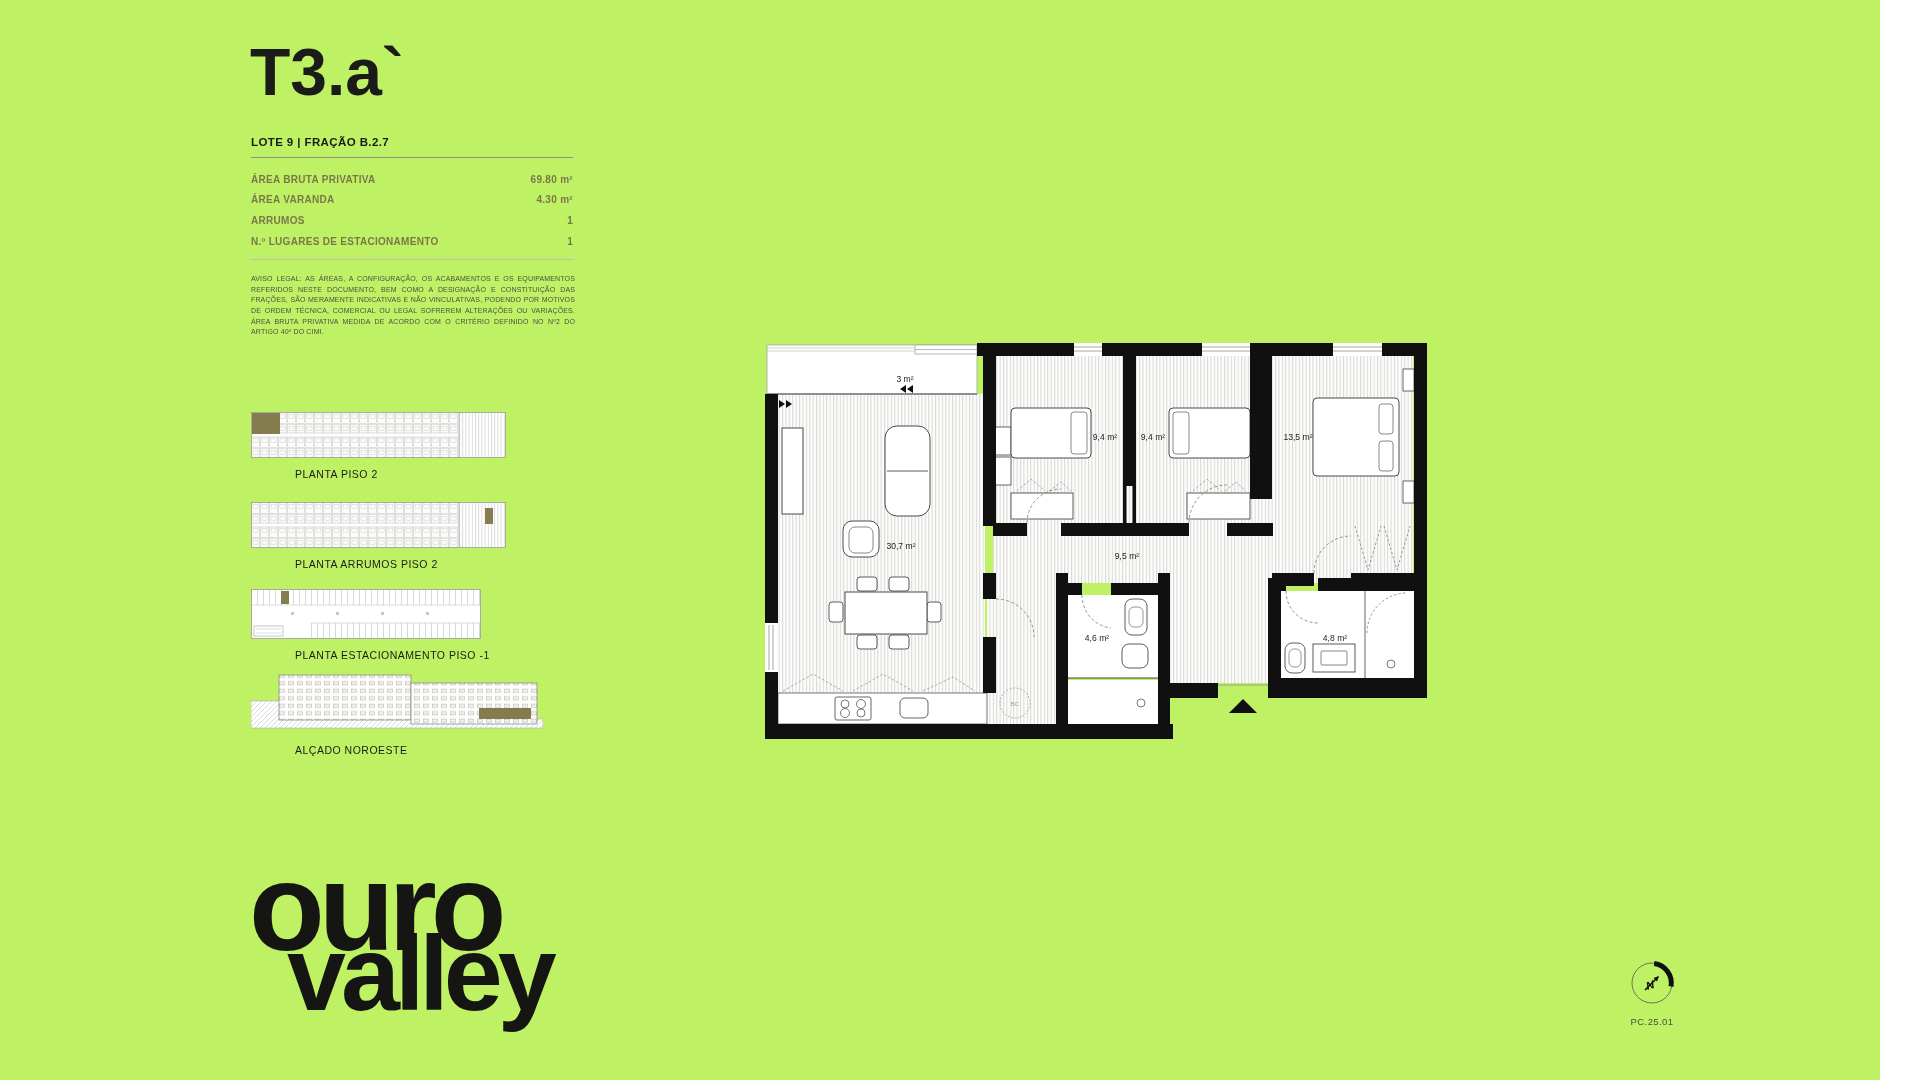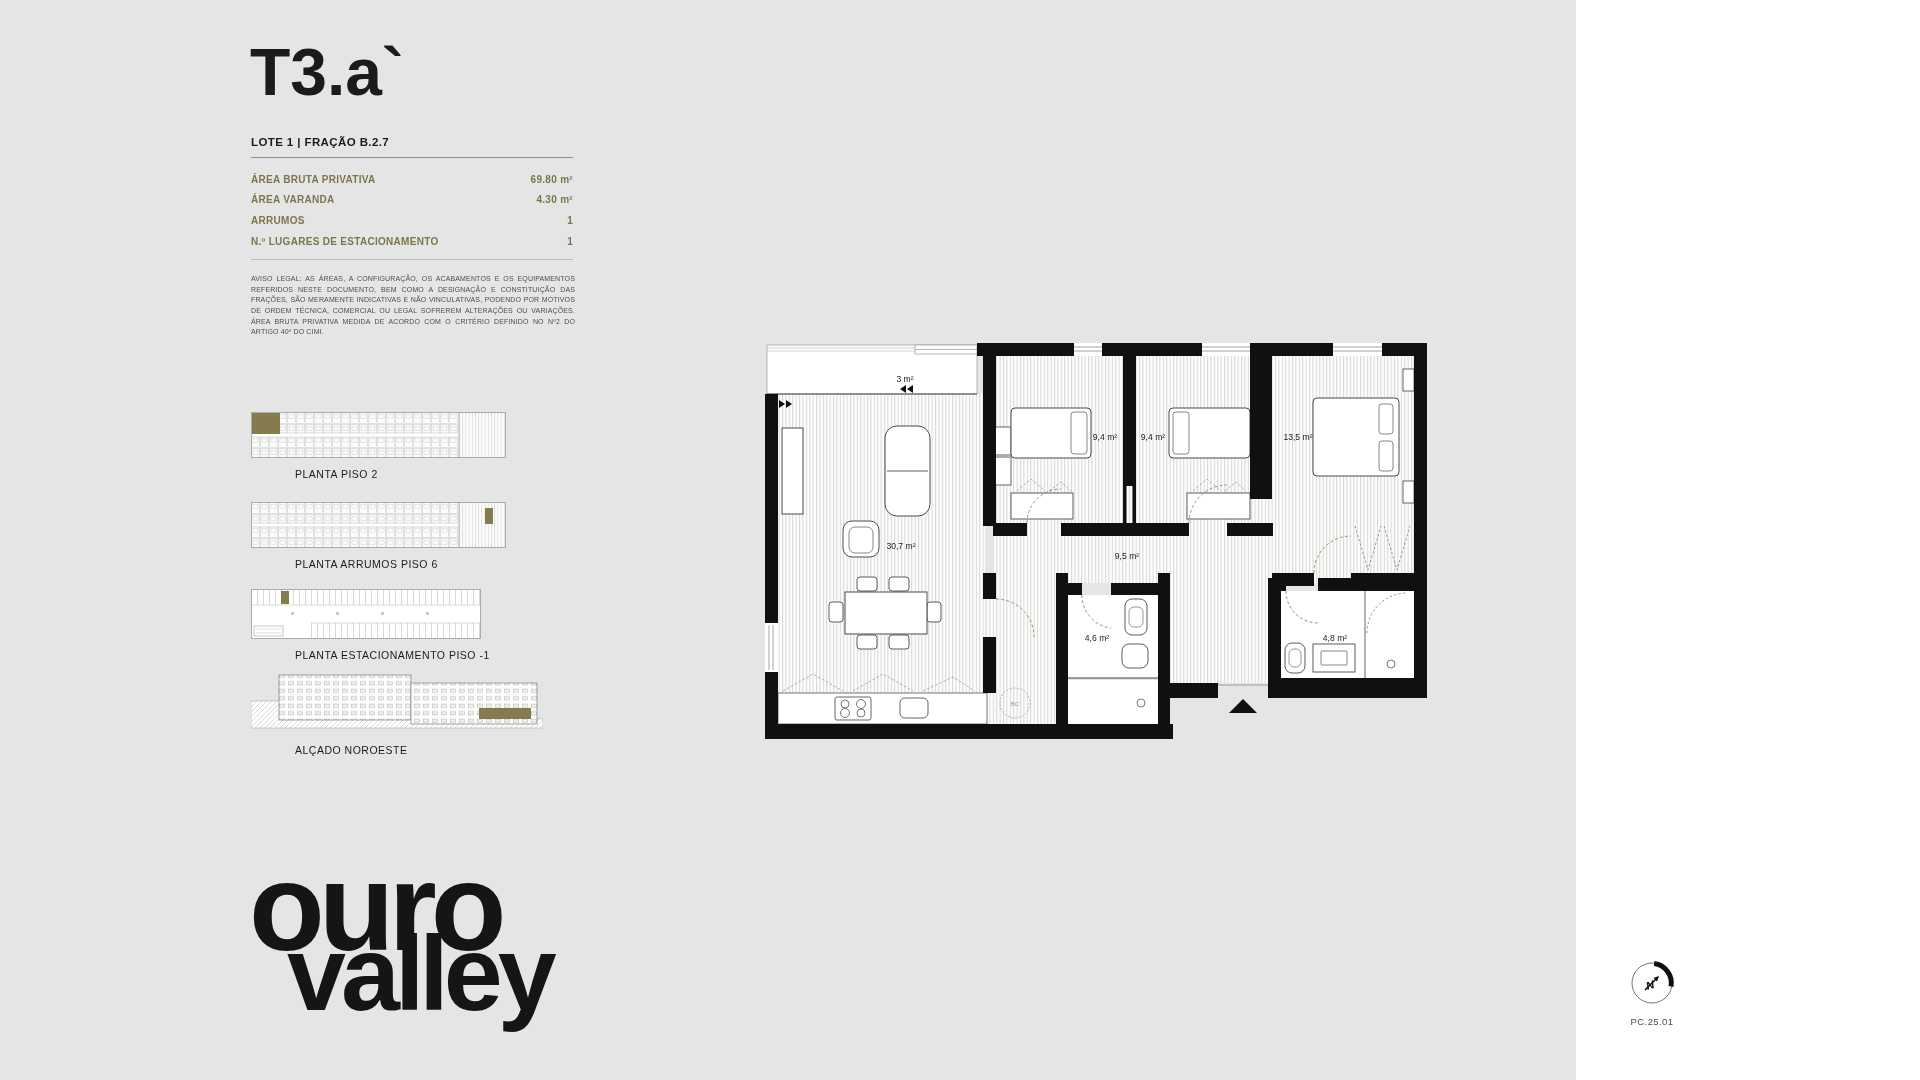--- a/index.html
+++ b/index.html
@@ -4,21 +4,21 @@
 <style>
   :root{
     --accent:#847C4F;
     --navy:#242E4E;
     --ink:#1B1B19;
   }
   *{margin:0;padding:0;box-sizing:border-box;}
   html,body{width:1920px;height:1080px;background:#fff;overflow:hidden;}
   body{font-family:"Liberation Sans","DejaVu Sans",sans-serif;color:var(--ink);}
   .abs{position:absolute;}
-  .sheet{position:relative;width:1576px;height:1080px;background:#e5e5e5;}
+  .sheet{position:relative;width:1880px;height:1080px;background:#bef264;}
 
   .title{left:250px;top:34px;font-size:66px;font-weight:700;letter-spacing:0;color:var(--ink);}
   .subtitle{left:251px;top:136px;font-size:11.5px;font-weight:700;letter-spacing:.4px;color:var(--ink);}
   .rule1{left:251px;top:157px;width:322px;border-top:1.2px solid #8f8f8c;}
   .specs{left:251px;top:169px;width:322px;}
   .spec-row{display:flex;justify-content:space-between;align-items:baseline;padding:4.8px 0;
     font-size:10px;font-weight:700;letter-spacing:.3px;color:#7C764D;}
   .rule2{left:251px;top:259px;width:322px;border-top:1px solid #bcbcb8;}
   .legal{left:251px;top:274px;width:324px;font-size:7px;line-height:1.52;text-align:justify;
     color:#4f4d49;letter-spacing:.14px;}
@@ -41,21 +41,21 @@
   svg text{font-family:"Liberation Sans","DejaVu Sans",sans-serif;}
   .room-label{font-size:8.6px;fill:#1c1c1a;}
   .accent-fill{fill:var(--accent);}
 </style>
 </head>
 <body>
 
 <div class="sheet">
 
   <div class="abs title">T3.a`</div>
-  <div class="abs subtitle">LOTE 1 | FRAÇÃO B.2.7</div>
+  <div class="abs subtitle">LOTE 9 | FRAÇÃO B.2.7</div>
   <div class="abs rule1"></div>
 
   <div class="abs specs">
     <div class="spec-row">
       <span>ÁREA BRUTA PRIVATIVA</span>
       <span>69.80 m²</span>
     </div>
     <div class="spec-row">
       <span>ÁREA VARANDA</span>
       <span>4.30 m²</span>
@@ -101,21 +101,21 @@
     <svg width="255" height="46" viewBox="0 0 255 46">
       <rect x="0.5" y="0.5" width="254" height="45" fill="#fff" stroke="#9a9a97" stroke-width="0.8"></rect>
       <rect x="1" y="1" width="206" height="20" fill="url(#unitcells)"></rect>
       <rect x="1" y="25" width="206" height="20" fill="url(#unitcells)"></rect>
       <line x1="1" y1="21" x2="207" y2="21" stroke="#c2c2bf" stroke-width="0.6"></line>
       <line x1="1" y1="25" x2="207" y2="25" stroke="#c2c2bf" stroke-width="0.6"></line>
       <rect x="208" y="1" width="46" height="44" fill="url(#storelines)"></rect>
       <line x1="208" y1="1" x2="208" y2="45" stroke="#9a9a97" stroke-width="0.7"></line>
       <rect x="234" y="6" width="8" height="16" class="accent-fill"></rect>
     </svg>
-    <div class="cap">PLANTA ARRUMOS PISO 6</div>
+    <div class="cap">PLANTA ARRUMOS PISO 2</div>
   </div>
 
   <div class="abs thumb" id="thumb3">
     <svg width="230" height="50" viewBox="0 0 230 50">
       <defs>
         <pattern id="stalls" width="6" height="15" patternUnits="userSpaceOnUse">
           <rect width="6" height="15" fill="#fff"></rect>
           <line x1="0.5" y1="0" x2="0.5" y2="15" stroke="#bfbfbc" stroke-width="0.6"></line>
         </pattern>
       </defs>

